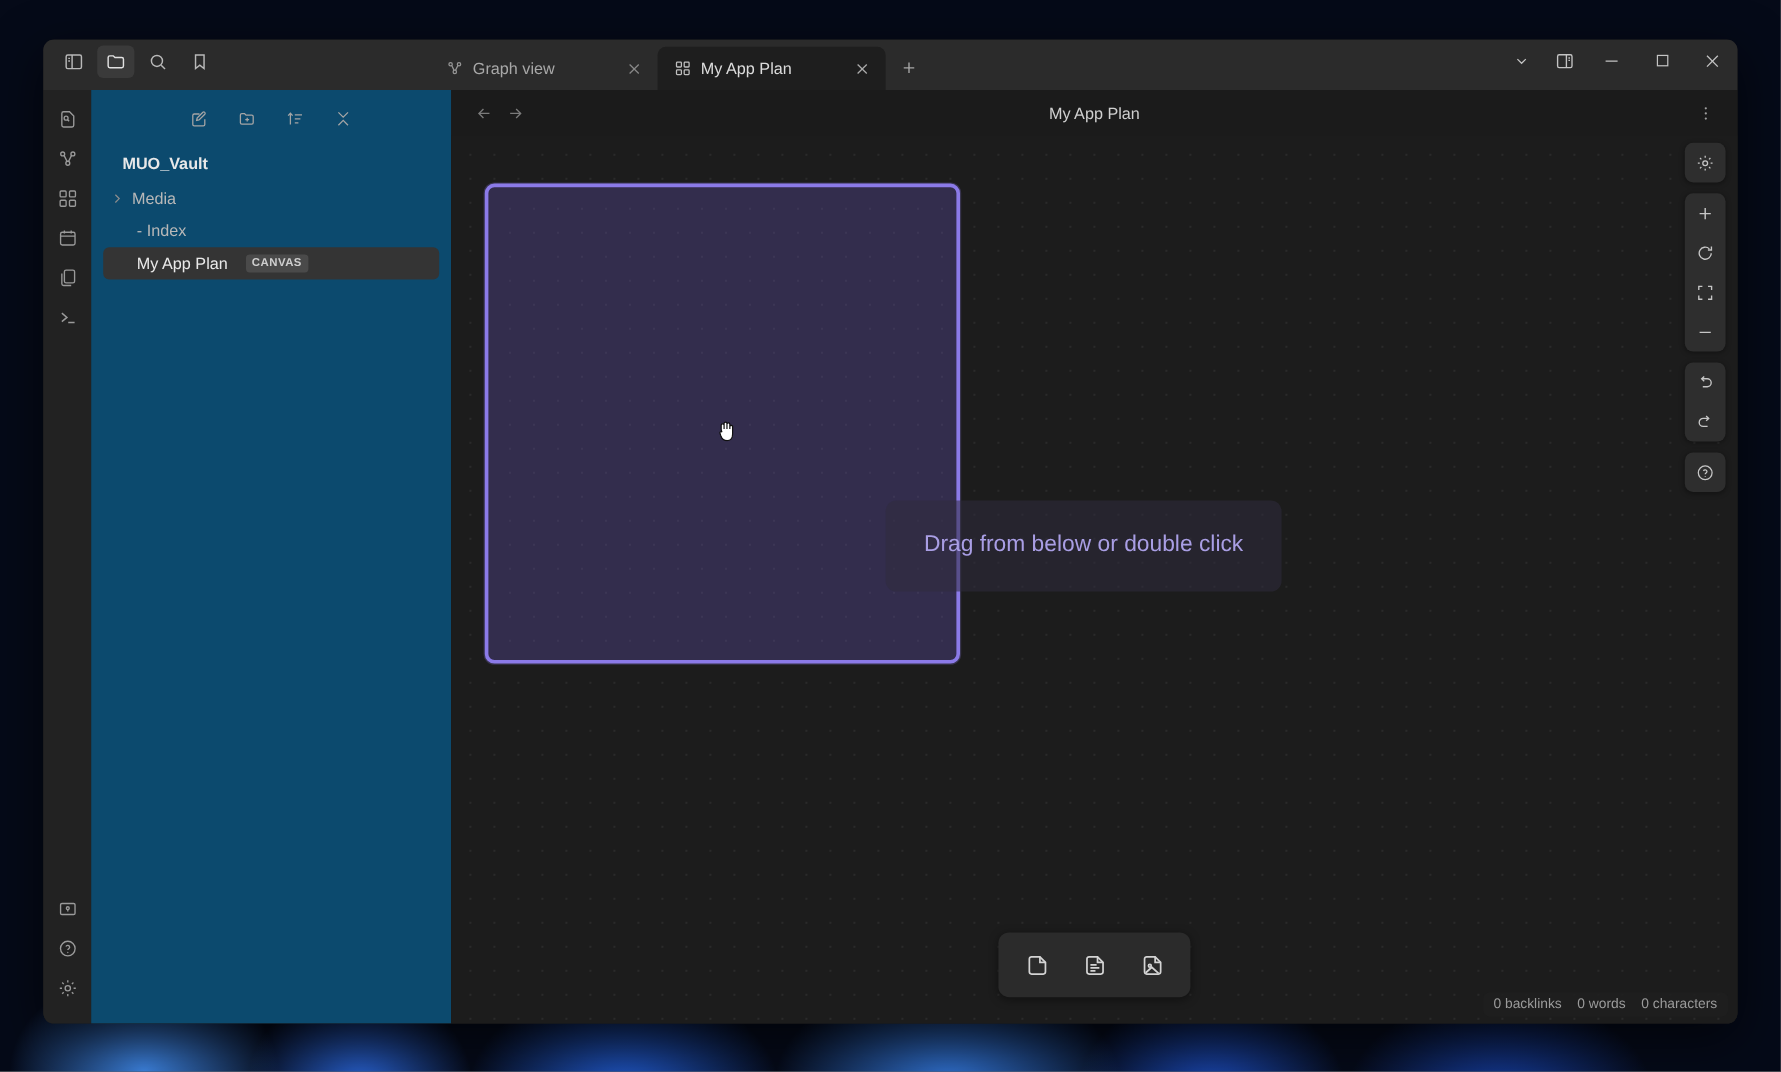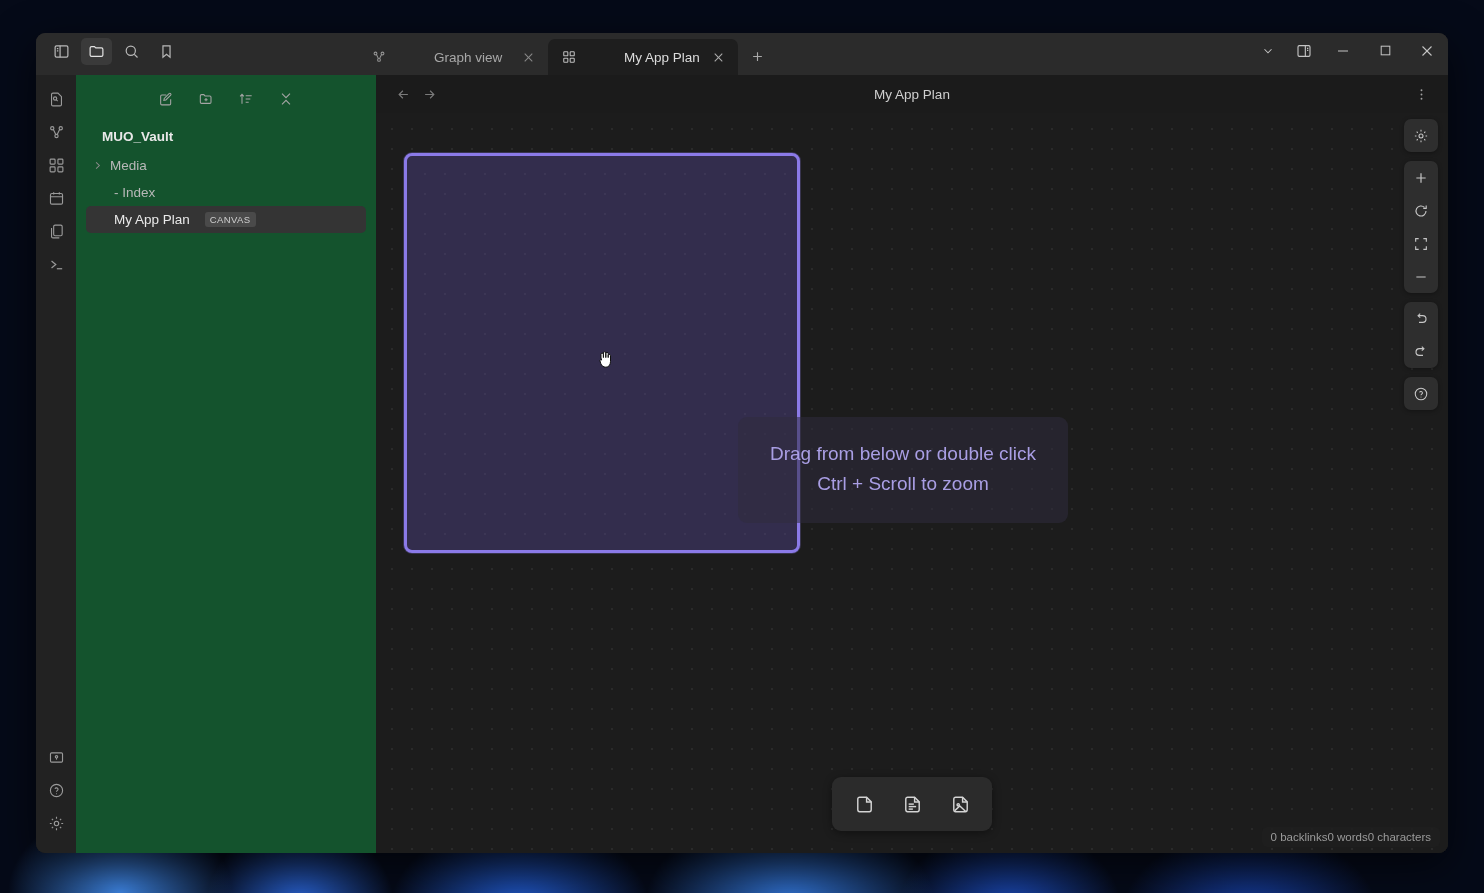--- a/index.html
+++ b/index.html
@@ -94,21 +94,21 @@
     border-radius: 7px 7px 0 0;
     color: #a8a8a8;
     font-size: 13.5px;
     cursor: pointer;
     position: relative;
   }
   .tab.active {
     background: #1e1e1e;
     color: #dcdcdc;
   }
-  .tab .tab-label { flex: 1; white-space: nowrap; margin-left: 40px; }
+  .tab .tab-label { flex: 1; white-space: nowrap; }
   .tab .tab-close {
     width: 20px; height: 20px;
     display: flex; align-items: center; justify-content: center;
     opacity: 0.75;
     border-radius: 4px;
   }
   .tab-icon { display:flex; align-items:center; color: inherit; opacity: .85; }
 
   #new-tab {
     width: 30px; height: 32px;
@@ -156,21 +156,21 @@
     color: #9a9a9a;
     border-radius: 5px;
     cursor: pointer;
     margin-bottom: 1px;
   }
   .rail-spacer { flex: 1; }
 
   
   #explorer {
     width: 300px;
-    background: #14532d;
+    background: #0c4a6e;
     display: flex;
     flex-direction: column;
     flex: 0 0 300px;
   }
   #explorer-toolbar {
     height: 40px;
     display: flex;
     align-items: center;
     justify-content: center;
     gap: 16px;
@@ -208,21 +208,21 @@
     margin-left: -10px;
   }
   .badge {
     margin-left: 9px;
     font-size: 9.5px;
     letter-spacing: .4px;
     background: #4a4a4a;
     color: #cfcfcf;
     padding: 2px 5px;
     border-radius: 3px;
-    font-weight: normal;
+    font-weight: bold;
   }
 
   
   #main {
     flex: 1;
     display: flex;
     flex-direction: column;
     background: #1b1b1b;
     min-width: 0;
     position: relative;
@@ -360,20 +360,21 @@
     border-radius: 6px;
     cursor: pointer;
   }
 
   
   #status-bar {
     position: absolute;
     right: 8px;
     bottom: 6px;
     display: flex;
+    gap: 13px;
     background: rgba(30,30,30,0.85);
     padding: 4px 9px;
     border-radius: 5px;
     z-index: 6;
     margin-top: 28px;
   }
   .status-item {
     color: #9b9b9b;
     font-size: 11.5px;
     cursor: pointer;
@@ -656,21 +657,20 @@
         <div id="canvas-card"></div>
 
         <div id="grab-cursor">
           <svg width="16" height="18" viewBox="0 0 16 18">
             <path d="M3 8V4.4a1.2 1.2 0 0 1 2.4 0V7.6V3a1.2 1.2 0 0 1 2.4 0v4.6V3.6a1.2 1.2 0 0 1 2.4 0v4V5.4a1.2 1.2 0 0 1 2.3 0v6.2c0 3.3-1.9 5.6-4.6 5.6-2.6 0-4.3-1.5-5.1-3.6L2 11c-.4-1 .9-1.8 1.6-.9z" fill="#ffffff" stroke="#101010" stroke-width="1"></path>
           </svg>
         </div>
 
         <div id="hint-panel">
           <div class="hint-line">Drag from below or double click</div>
-          <div class="hint-line">Ctrl + Scroll to zoom</div>
         </div>
 
         <div id="canvas-tools">
 
           <div class="tool-group">
             <div class="tool-btn">
               <svg width="16" height="16" viewBox="0 0 24 24" fill="none" stroke="currentColor" stroke-width="1.6">
                 <circle cx="12" cy="12" r="3"></circle>
                 <path d="M12 2.8v2.4M12 18.8v2.4M21.2 12h-2.4M5.2 12H2.8M18.5 5.5l-1.7 1.7M7.2 16.8l-1.7 1.7M18.5 18.5l-1.7-1.7M7.2 7.2 5.5 5.5"></path>
               </svg>

